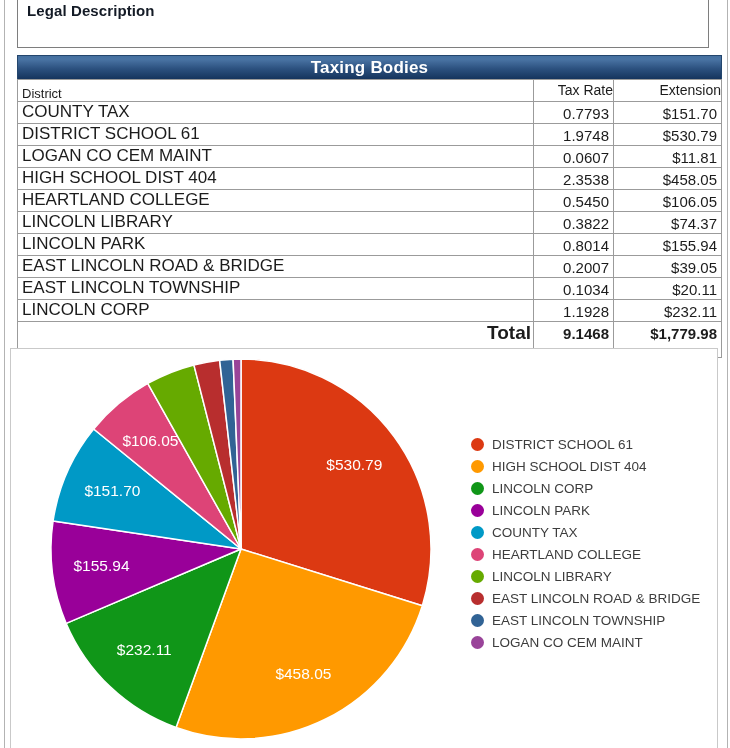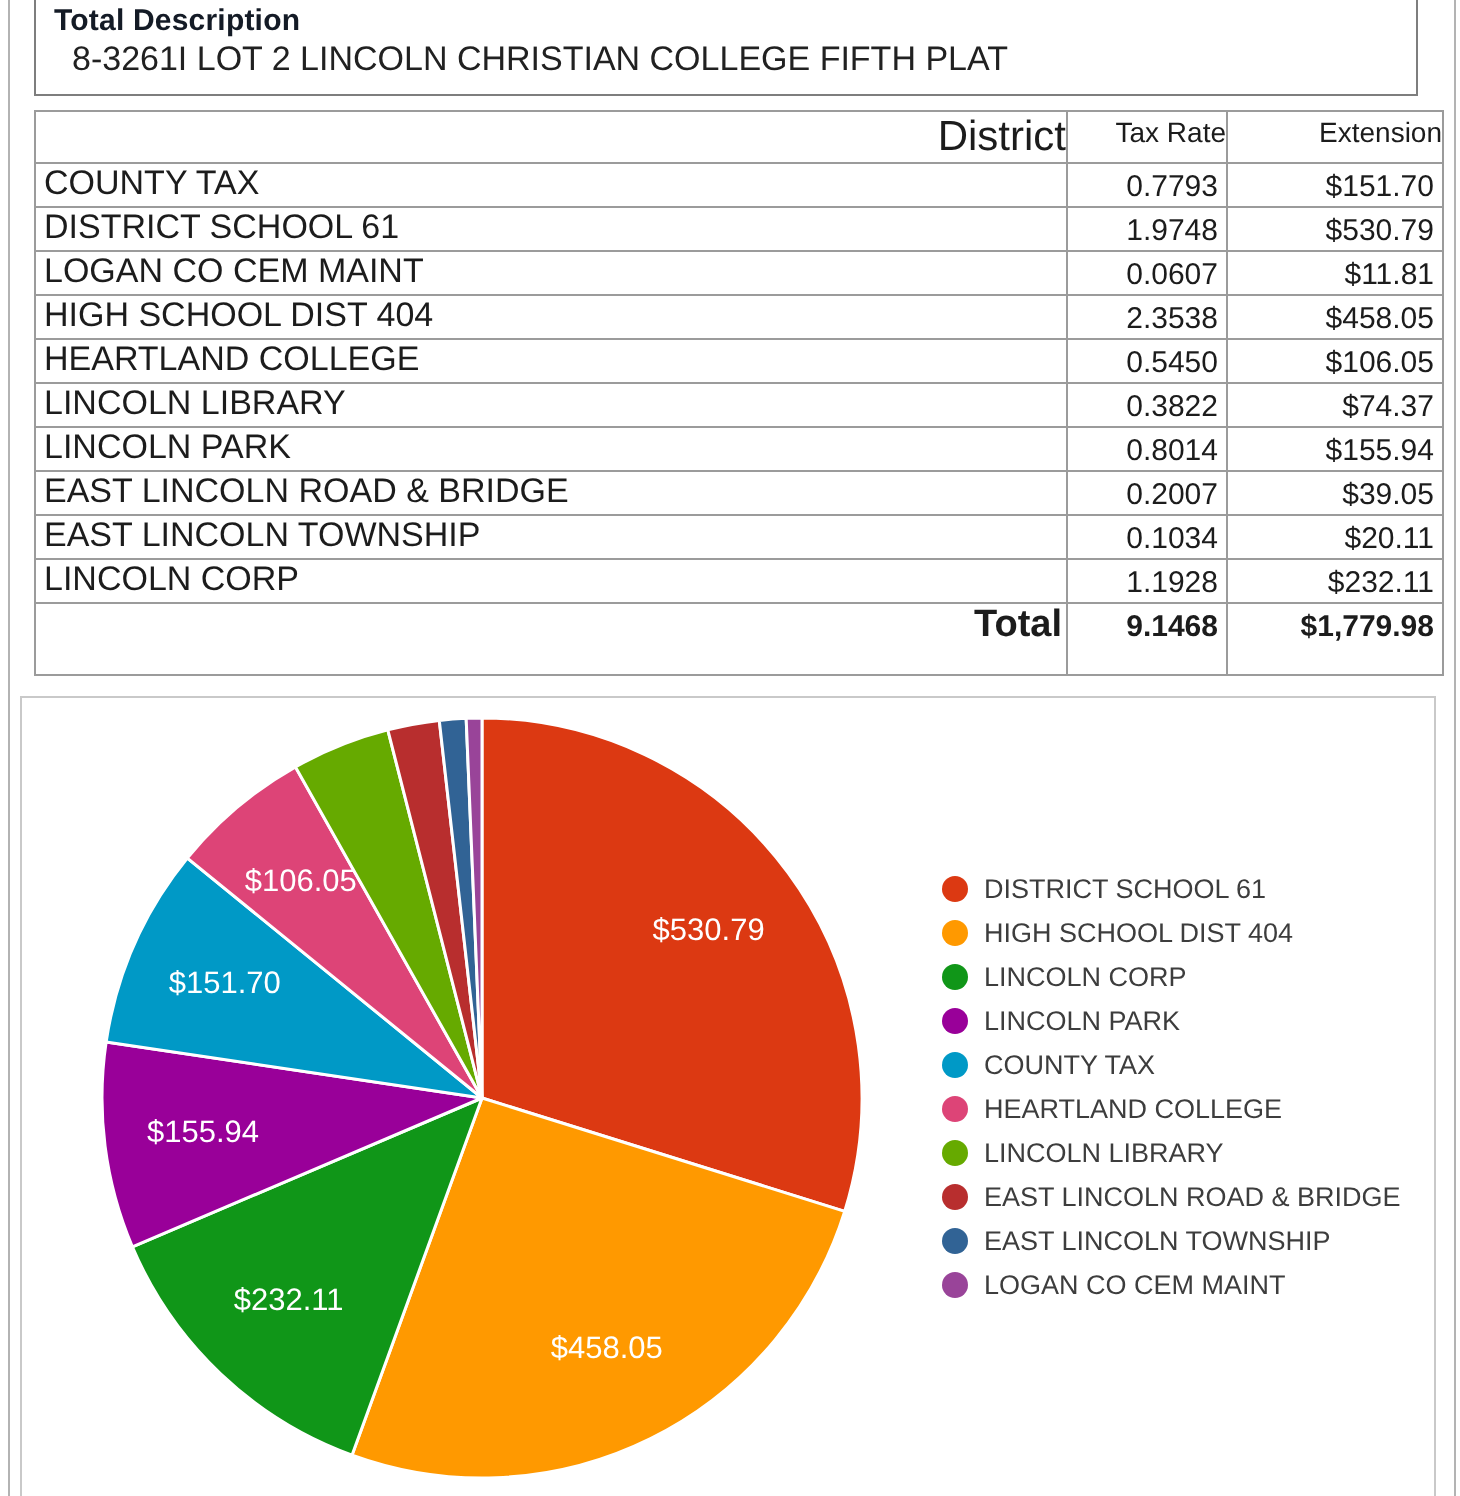--- a/index.html
+++ b/index.html
@@ -26,21 +26,21 @@
   .taxing { position:absolute; left:17px; top:55px; width:705px; }
   .taxing-header {
     height:24px; line-height:24px; text-align:center;
     color:#ffffff; font-size:17px; font-weight:bold; letter-spacing:.2px;
     background:linear-gradient(180deg,#45709f 0%,#4a74a4 14%,#2c517f 55%,#15345d 100%);
     border:1px solid #24466d; border-bottom:none;
   }
   table.tax-table { width:100%; border-collapse:collapse; table-layout:fixed; background:#fff; }
   table.tax-table th, table.tax-table td { border:1px solid #9b9b9b; color:#1c1c1c; overflow:hidden; }
   th.col-district {
-    font-size:21px; font-weight:400; text-align:right; vertical-align:bottom;
+    font-size:13px; font-weight:400; text-align:left; vertical-align:bottom;
     padding:1px 0 0 4px; height:22px;
   }
   th.col-rate, th.col-ext {
     font-size:14px; font-weight:400; text-align:right; vertical-align:top;
     padding:2px 0 0 3px; color:#262626;
   }
   td.district { font-size:17px; text-align:left; vertical-align:middle; padding:0 0 1px 4px; height:22px; white-space:nowrap; }
   td.num { font-size:15px; text-align:right; vertical-align:top; padding:3px 4px 0 0; }
   tr.total-row td { border-top:1px solid #8b8b8b; }
   td.total-label { text-align:right; font-weight:bold; font-size:19px; padding:0 2px 13px 0; height:24px; vertical-align:middle; }
@@ -57,25 +57,25 @@
   .legend-item { display:flex; align-items:center; height:22px; }
   .legend-dot { width:13px; height:13px; border-radius:50%; flex:0 0 13px; margin-right:8px; }
   .legend-label { font-size:13.5px; color:#3d3d3d; white-space:nowrap; }
 </style>
 </head>
 <body>
 
 <div class="page">
 
   <div class="legal-box">
-    <div class="legal-title">Total Description</div>
-    <div class="legal-value">8-3261I LOT 2 LINCOLN CHRISTIAN COLLEGE FIFTH PLAT</div>
+    <div class="legal-title">Legal Description</div>
   </div>
 
   <div class="taxing">
+    <div class="taxing-header">Taxing Bodies</div>
     <table class="tax-table">
       <colgroup>
         <col style="width:auto">
           <col style="width:80px">
           <col style="width:108px">
       </colgroup>
       <thead>
         <tr>
           <th class="col-district">District</th>
           <th class="col-rate">Tax Rate</th>

